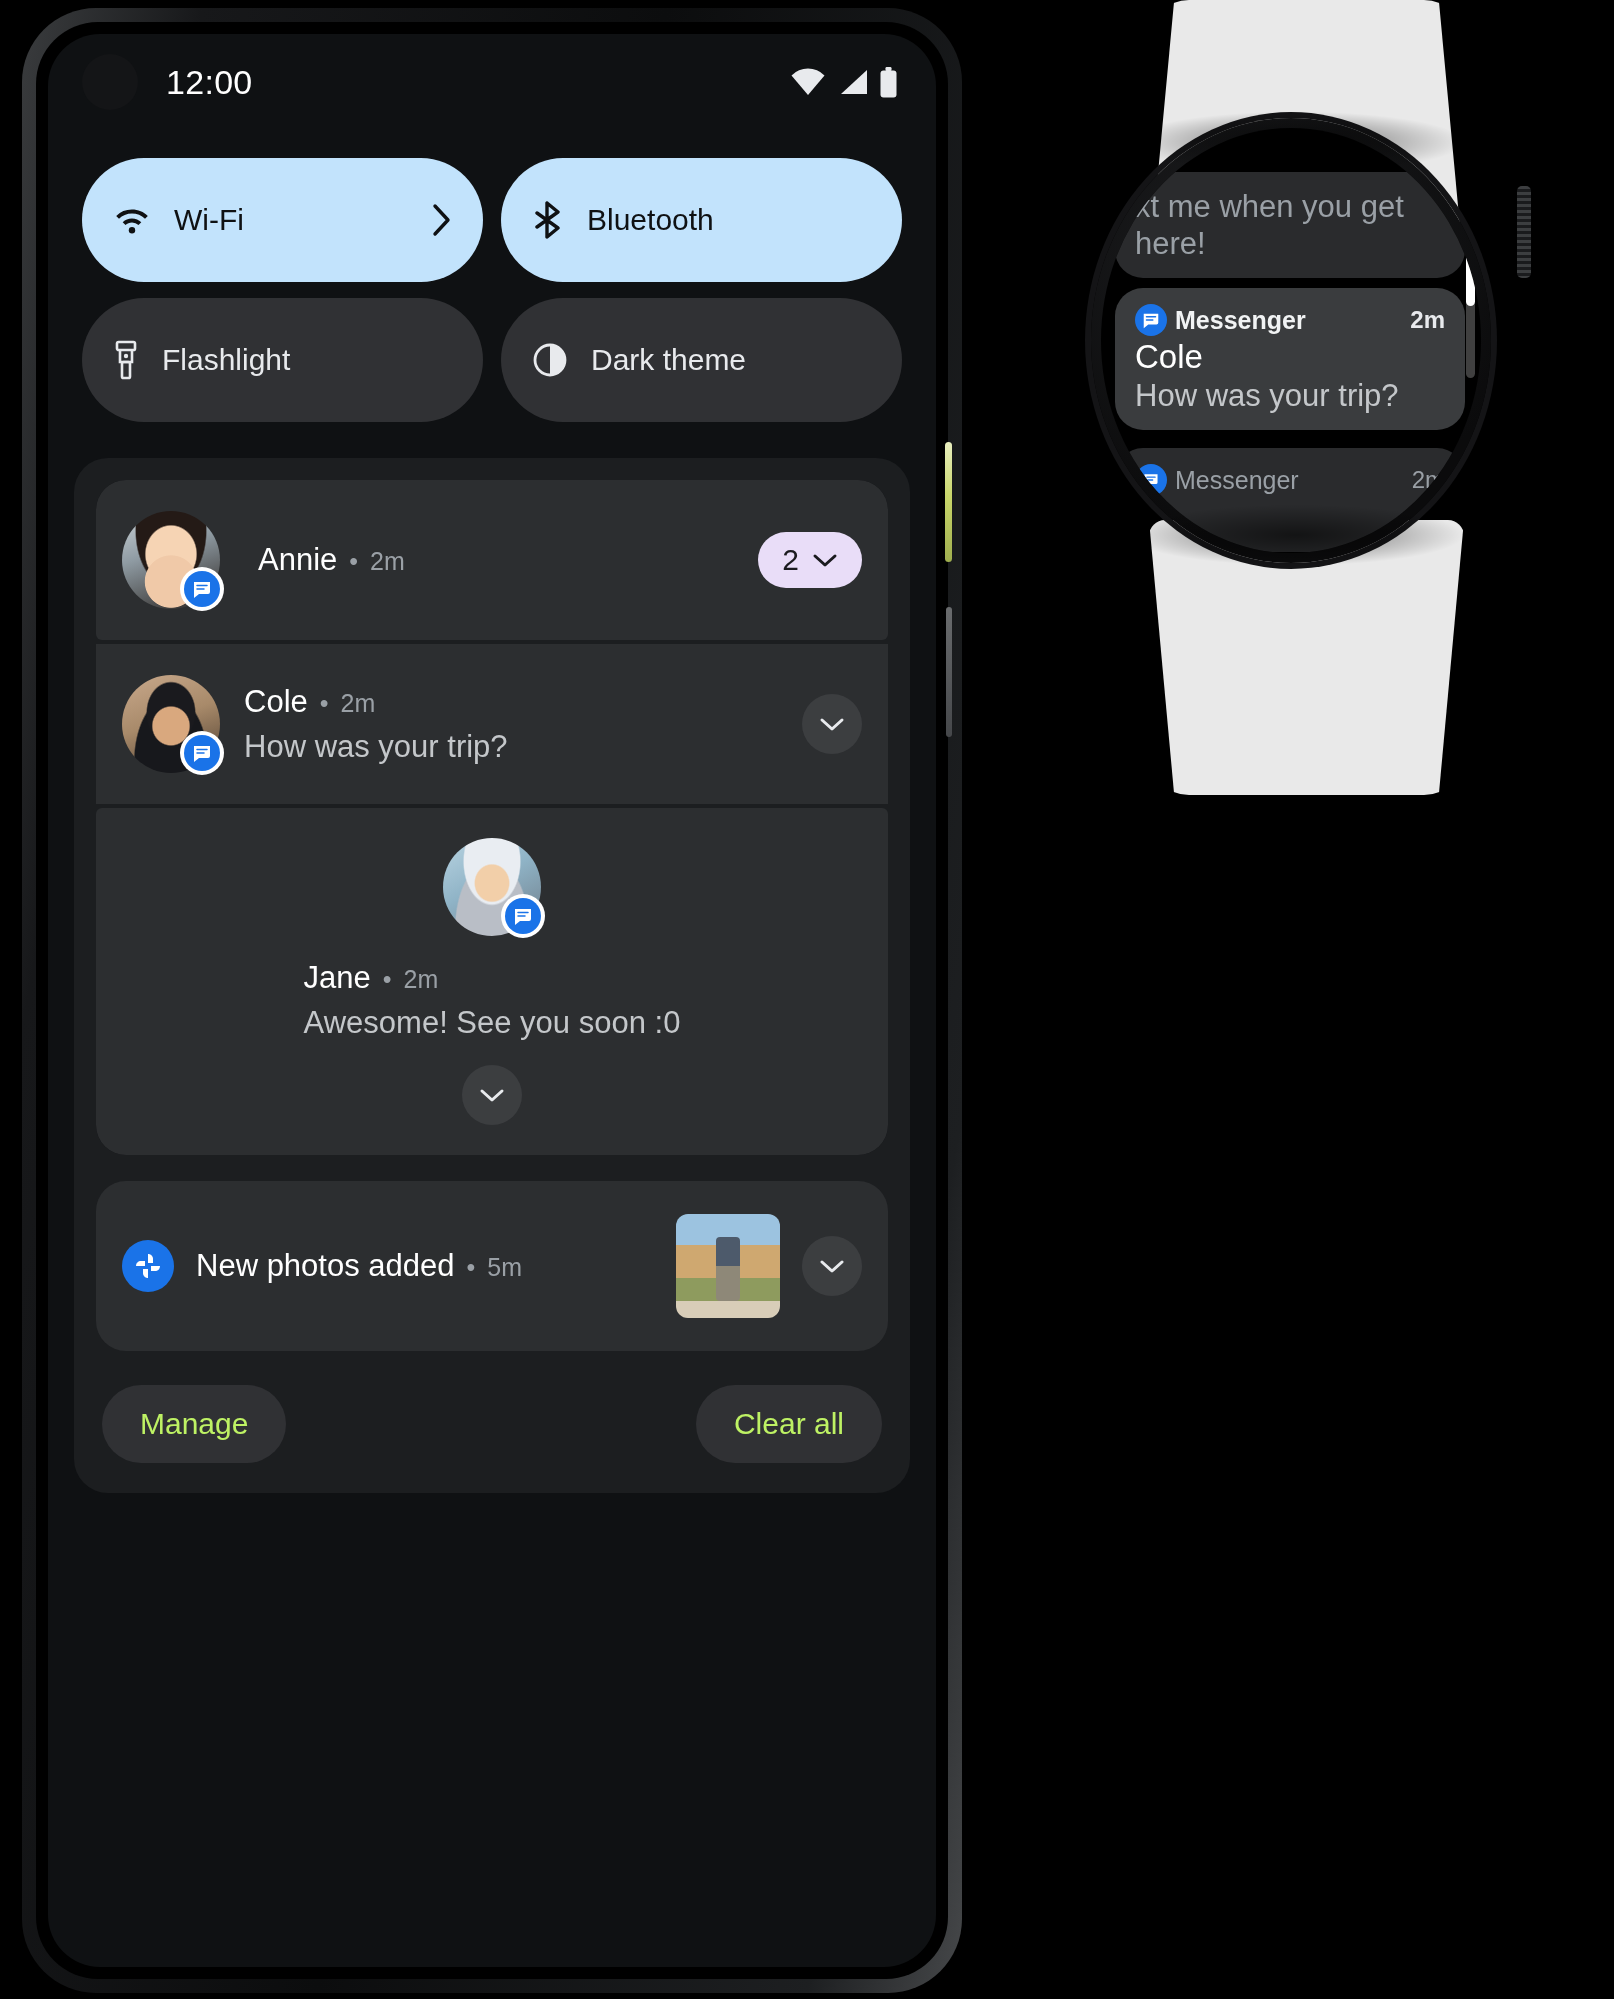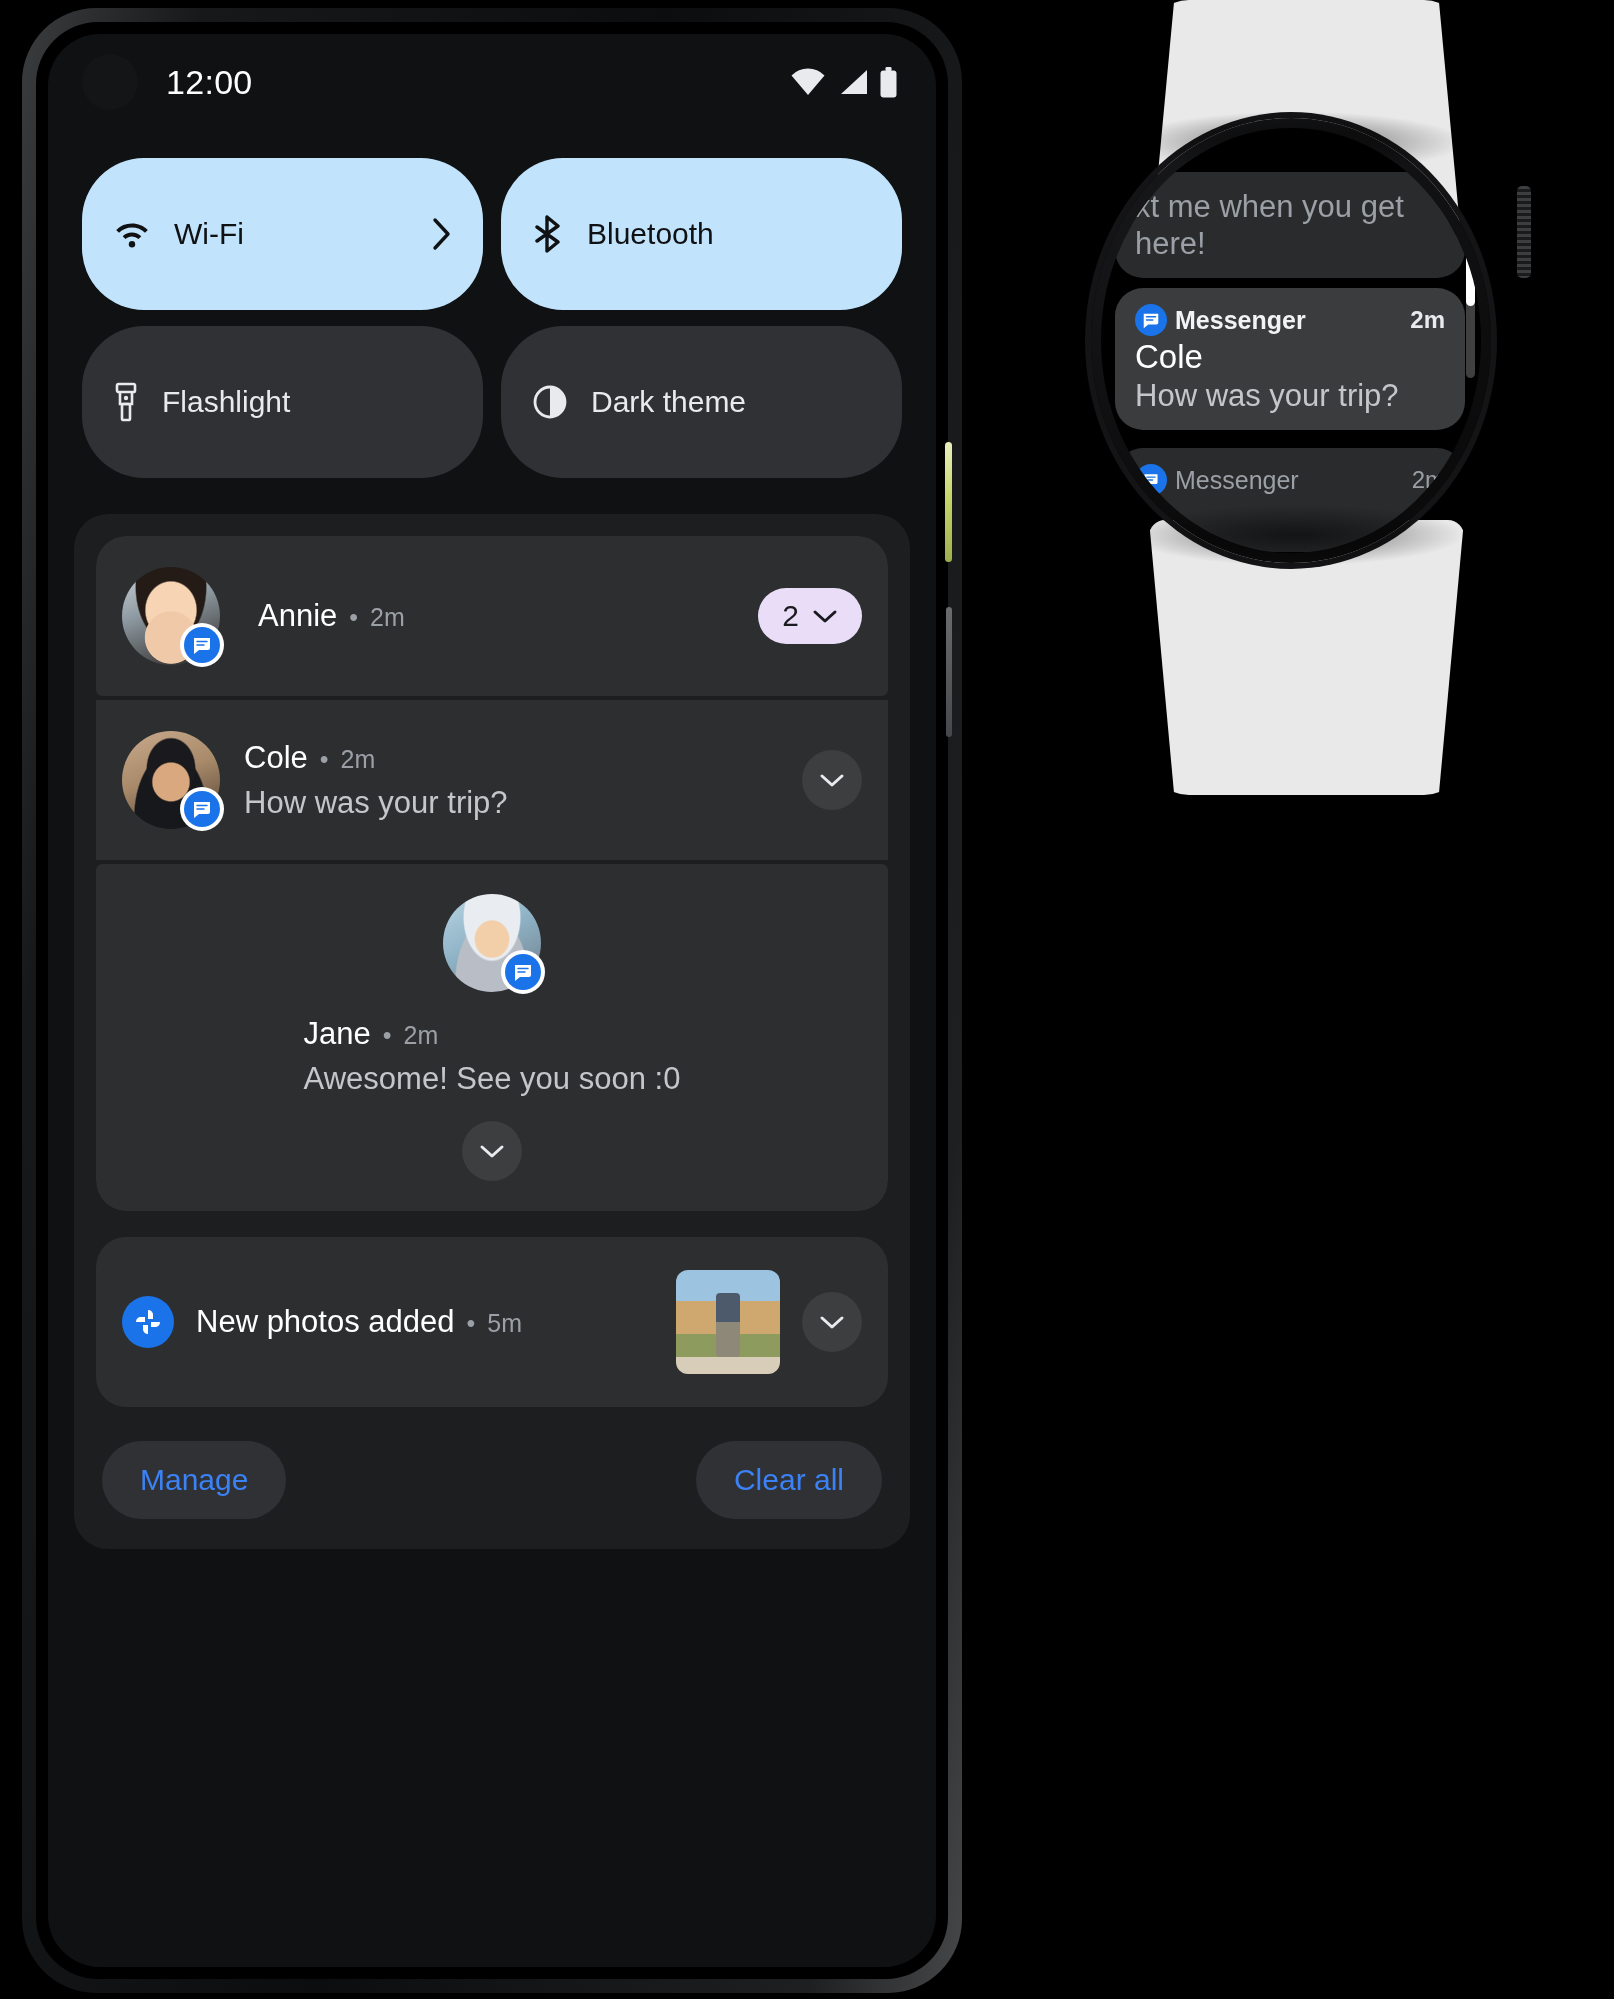--- a/index.html
+++ b/index.html
@@ -59,21 +59,21 @@
   .ico-cell { width: 33px; height: 28px; }
   .ico-batt { width: 19px; height: 31px; }
 
   
   .qs {
     padding: 28px 34px 0 34px;
     display: grid; grid-template-columns: 1fr 1fr;
     gap: 16px 18px;
   }
   .tile {
-    height: 152px; border-radius: 62px;
+    height: 124px; border-radius: 62px;
     display: flex; align-items: center;
     padding: 0 30px; gap: 22px;
     font-size: 30px;
   }
   .tile.on  { background: #c2e3fc; color: #0f1113; }
   .tile.off { background: #303134; color: #e8eaed; }
   .tile .t-label { flex: 1 1 auto; white-space: nowrap; }
   .tile .t-chev { display: flex; align-items: center; }
 
   
@@ -142,21 +142,21 @@
     width: 104px; height: 104px; border-radius: 12px;
     overflow: hidden; flex: 0 0 auto; position: relative;
   }
 
   .shade-actions {
     display: flex; justify-content: space-between;
     padding: 34px 6px 30px 6px;
   }
   .pill-btn {
     height: 78px; border-radius: 40px; background: #303134;
-    color: #3b82f6; font-size: 30px; padding: 0 38px;
+    color: #bef264; font-size: 30px; padding: 0 38px;
     display: flex; align-items: center;
   }
 
   
   .watch { position: absolute; left: 1091px; top: 0px; width: 430px; height: 790px; }
   .band-top, .band-bot {
     position: absolute; left: 58px; width: 315px; background: #e9e9e9;
   }
   .band-top { top: 0px; height: 270px; border-radius: 40px 40px 16px 16px;
               clip-path: polygon(8% 0,92% 0,100% 100%,0 100%); }

